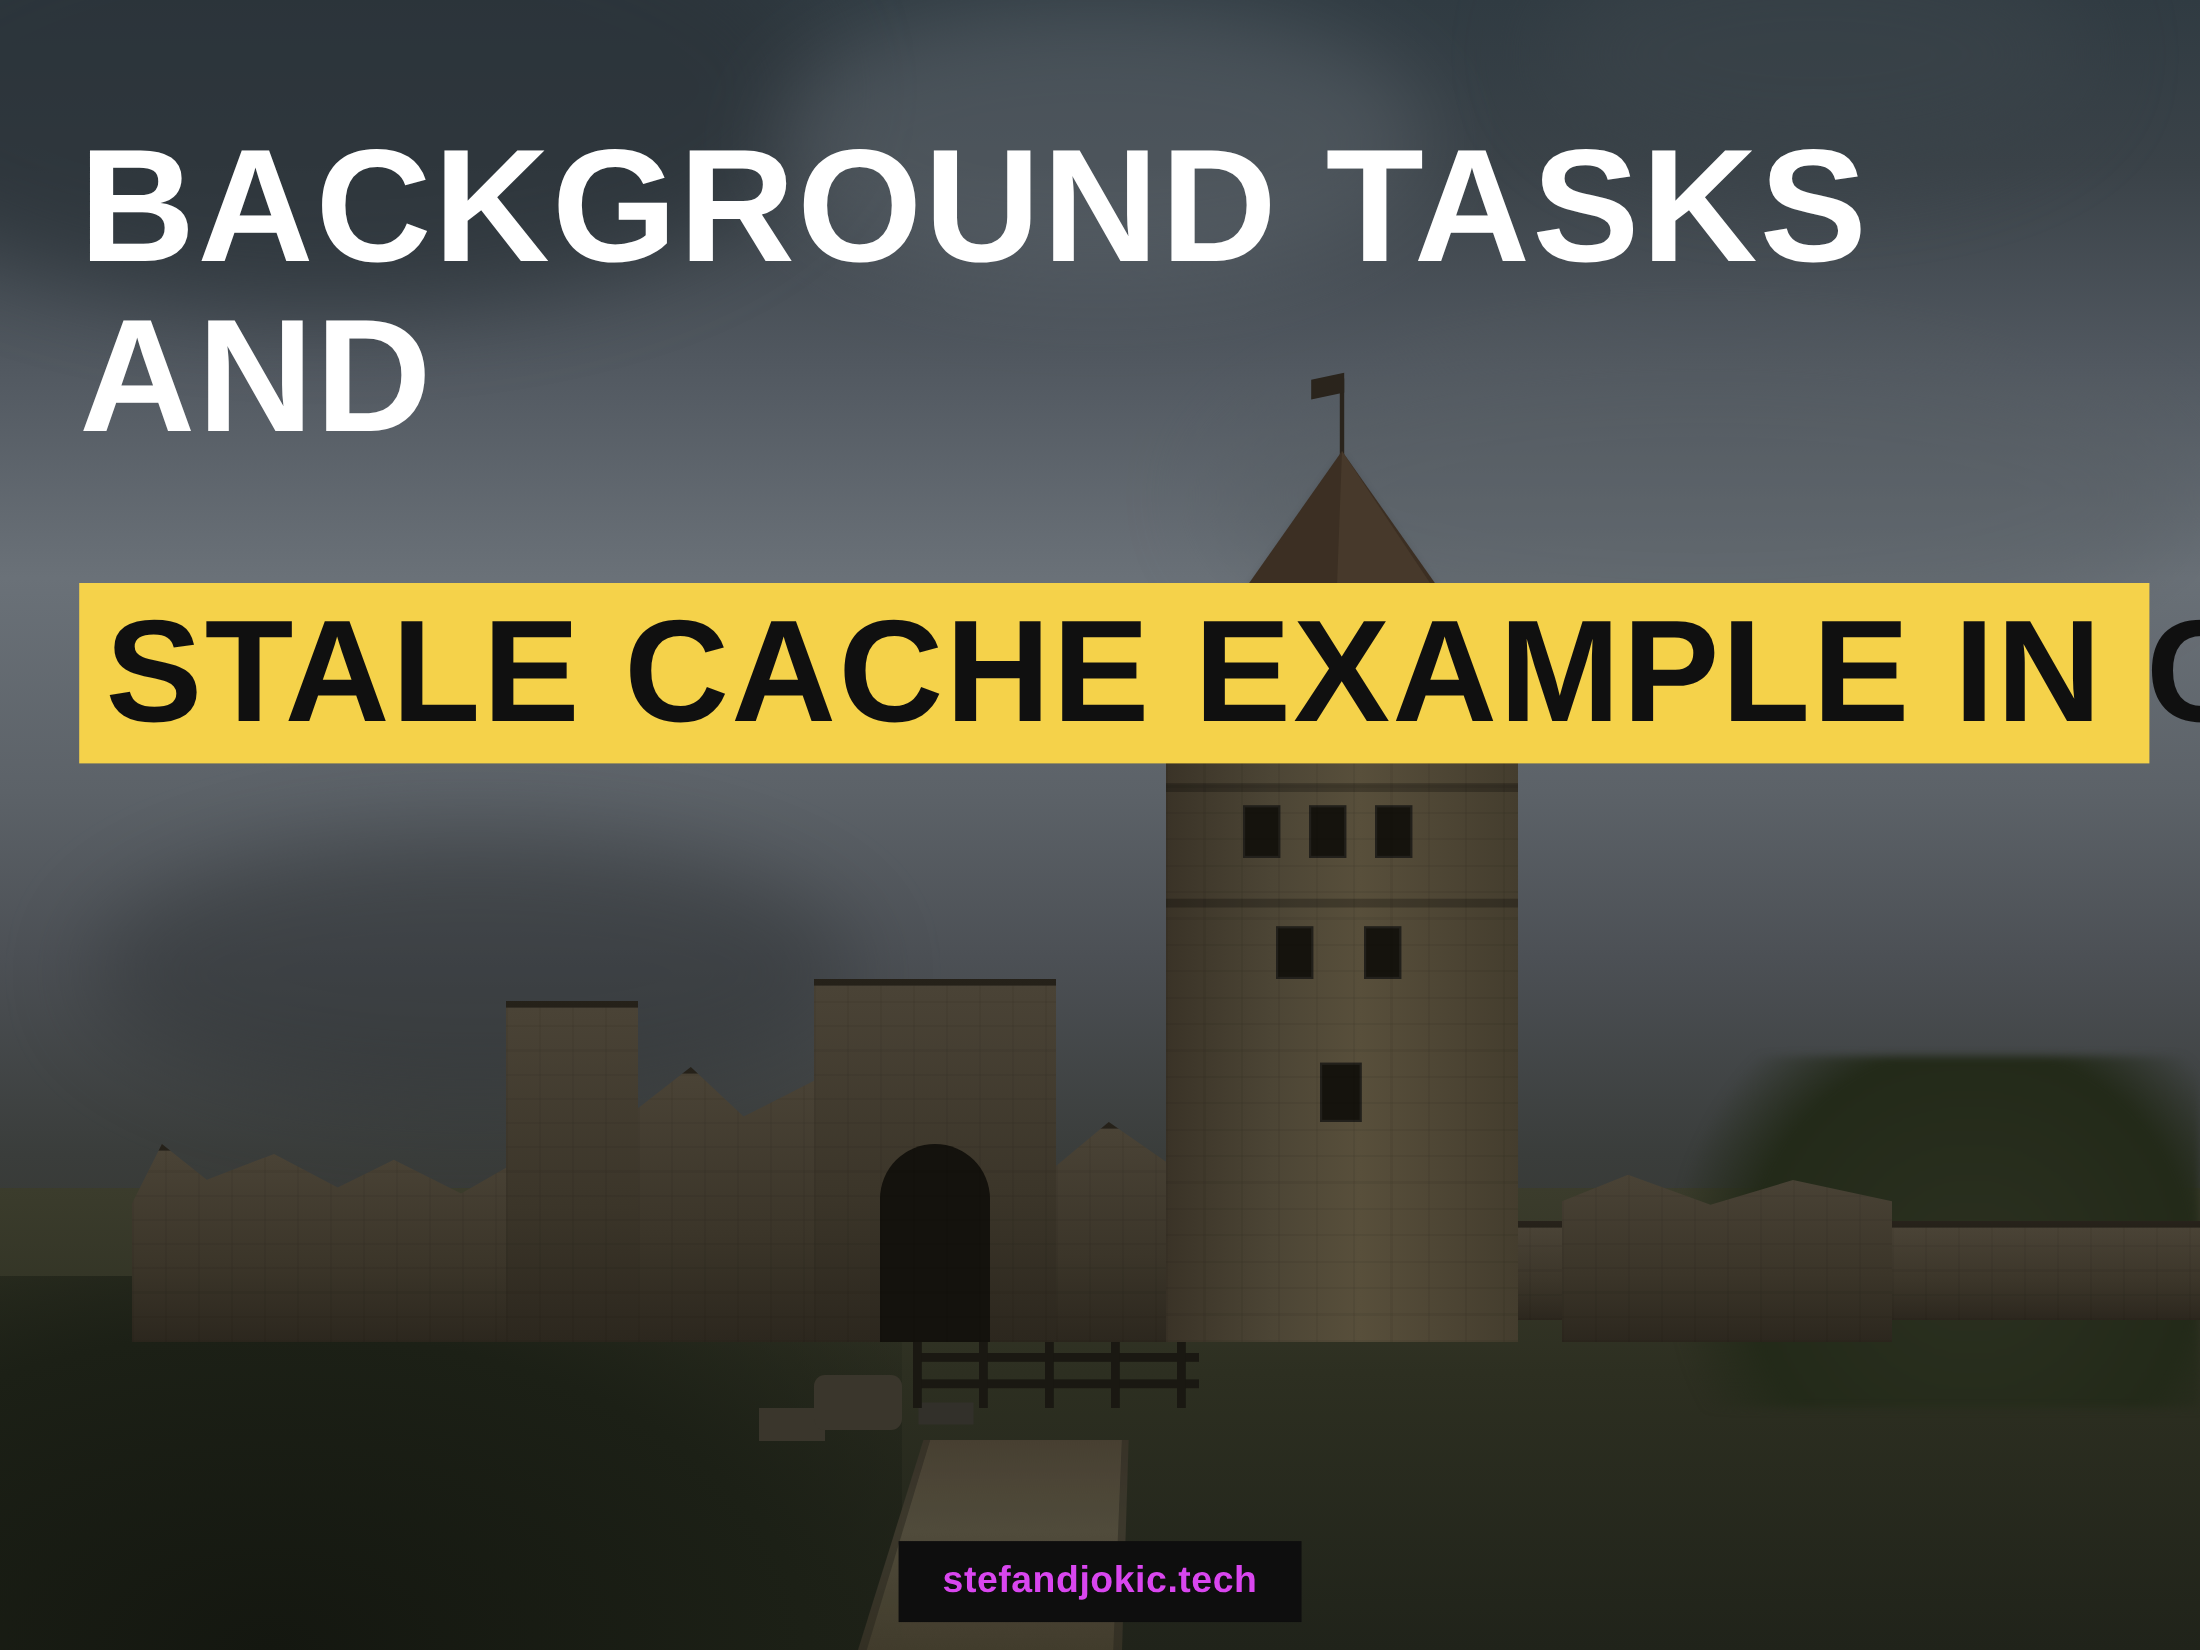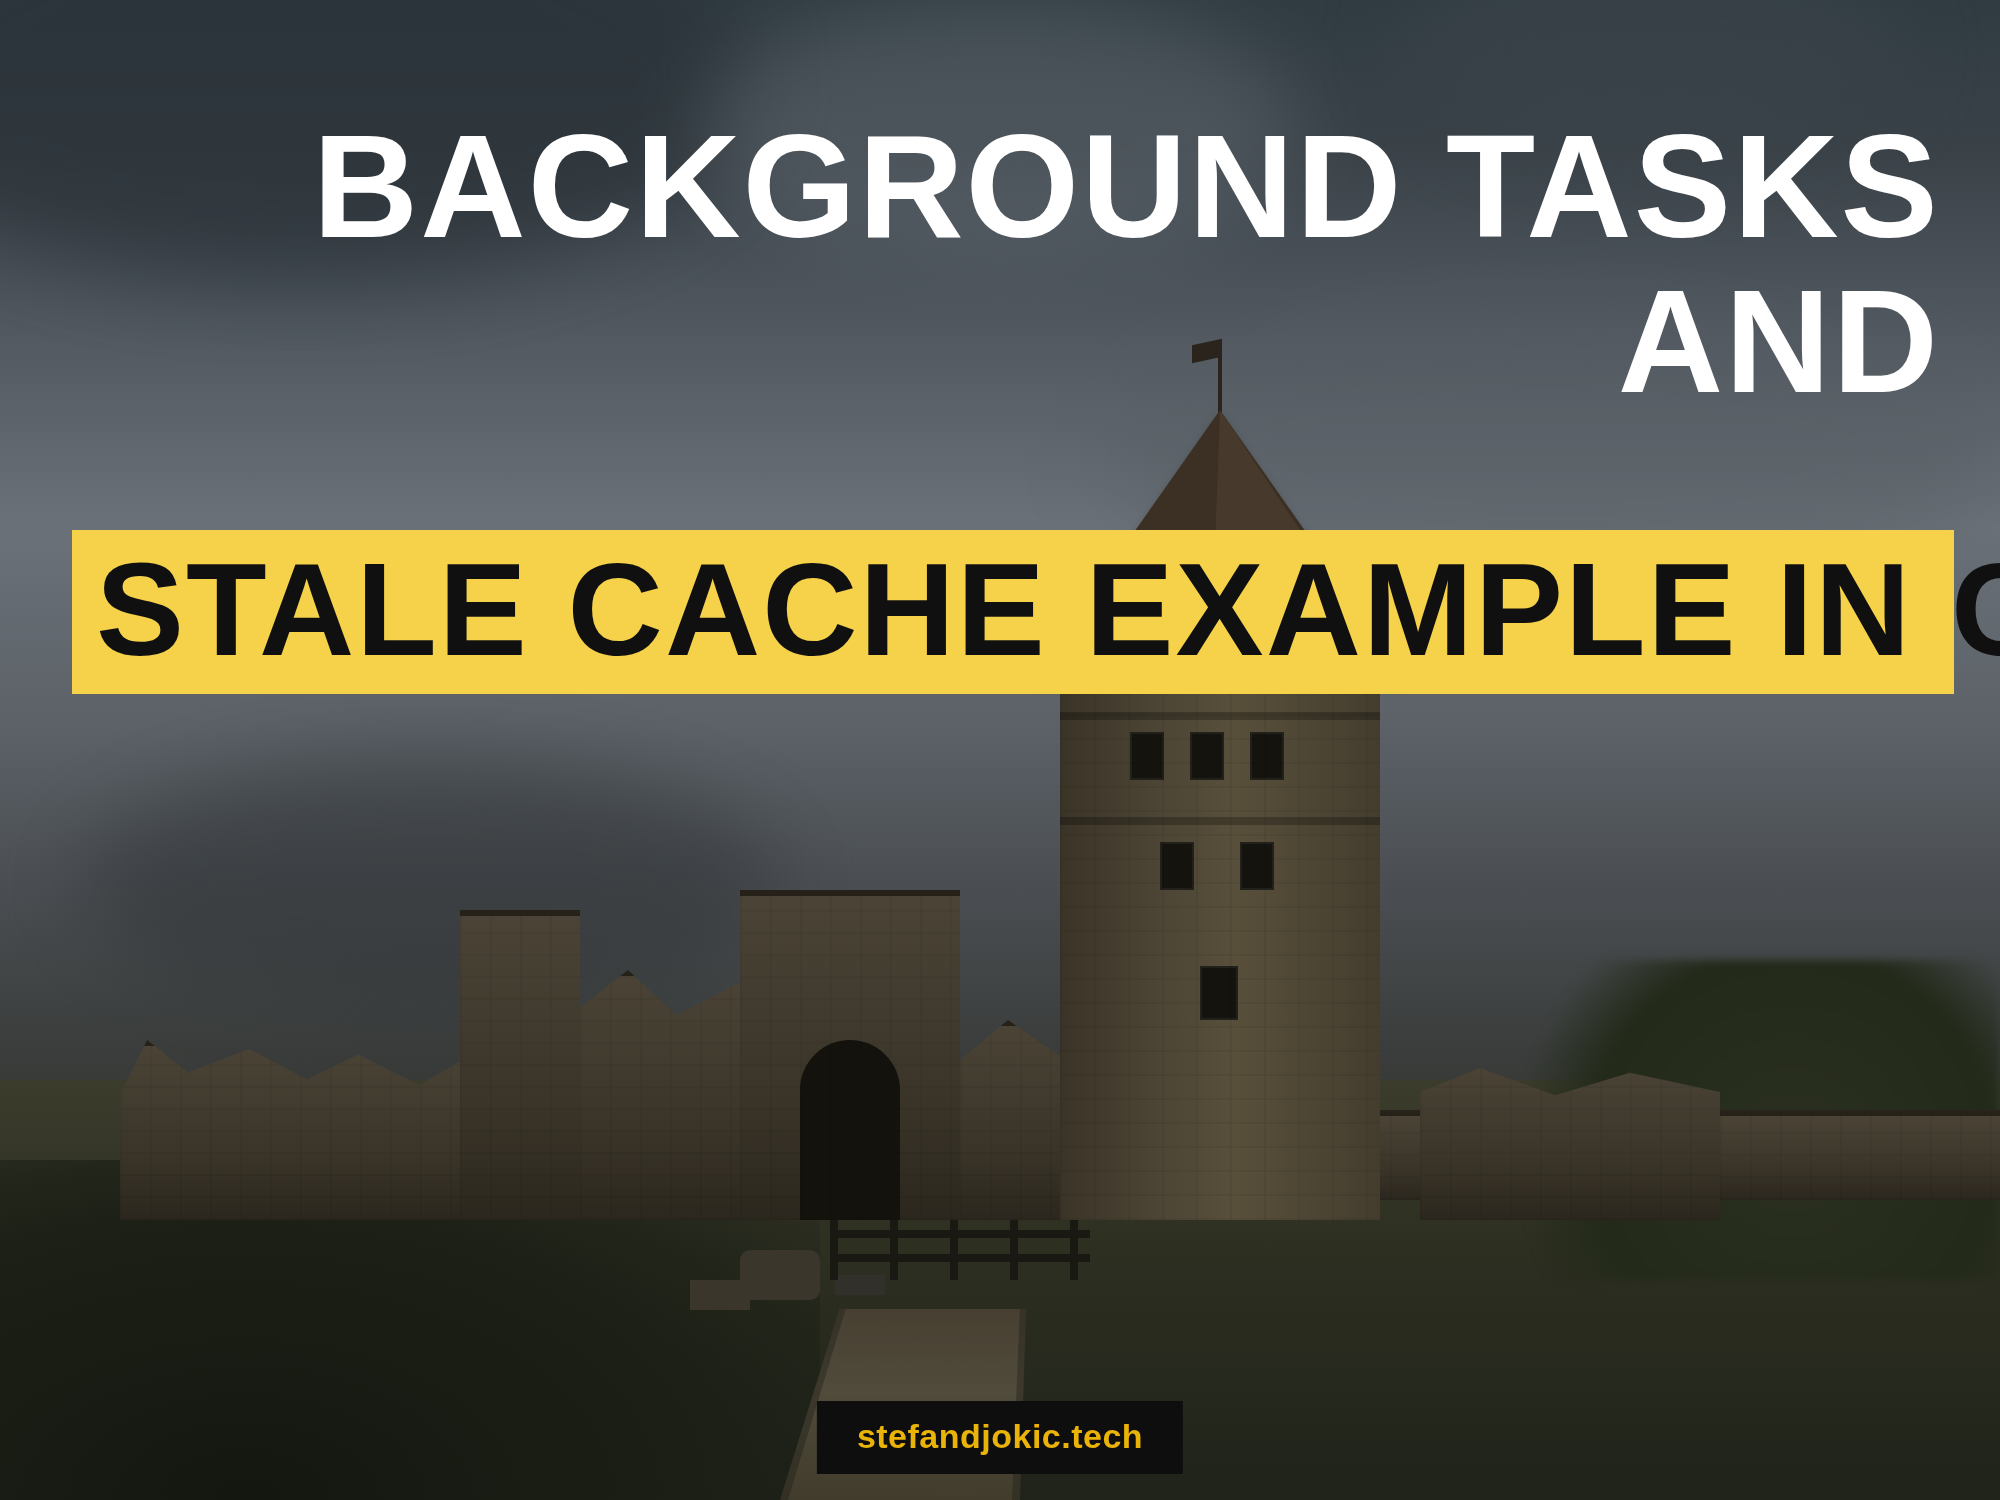--- a/index.html
+++ b/index.html
@@ -174,21 +174,21 @@
     left: 72px;
     top: 110px;
     right: 60px;
     font-weight: 900;
     font-stretch: condensed;
     letter-spacing: 2px;
     text-transform: uppercase;
     color: #ffffff;
     line-height: 1.06;
   }
-  .headline .line { display:block; font-size: 146px; text-align: right; }
+  .headline .line { display:block; font-size: 146px; }
 
   .highlight-bar {
     position: absolute;
     left: 72px;
     top: 530px;
     width: 1882px;
     background: #f5d24a;
     padding: 14px 24px 18px 24px;
   }
   .highlight-bar .txt {
@@ -201,21 +201,21 @@
     white-space: nowrap;
   }
 
   
   .footer-badge {
     position: absolute;
     left: 50%;
     transform: translateX(-50%);
     bottom: 26px;
     background: #0e0e0e;
-    color: #eab308;
+    color: #d946ef;
     font-family: Arial, Helvetica, sans-serif;
     font-weight: 700;
     font-size: 34px;
     letter-spacing: 0.5px;
     padding: 16px 40px 18px;
   }
 </style>
 </head>
 <body>
 

